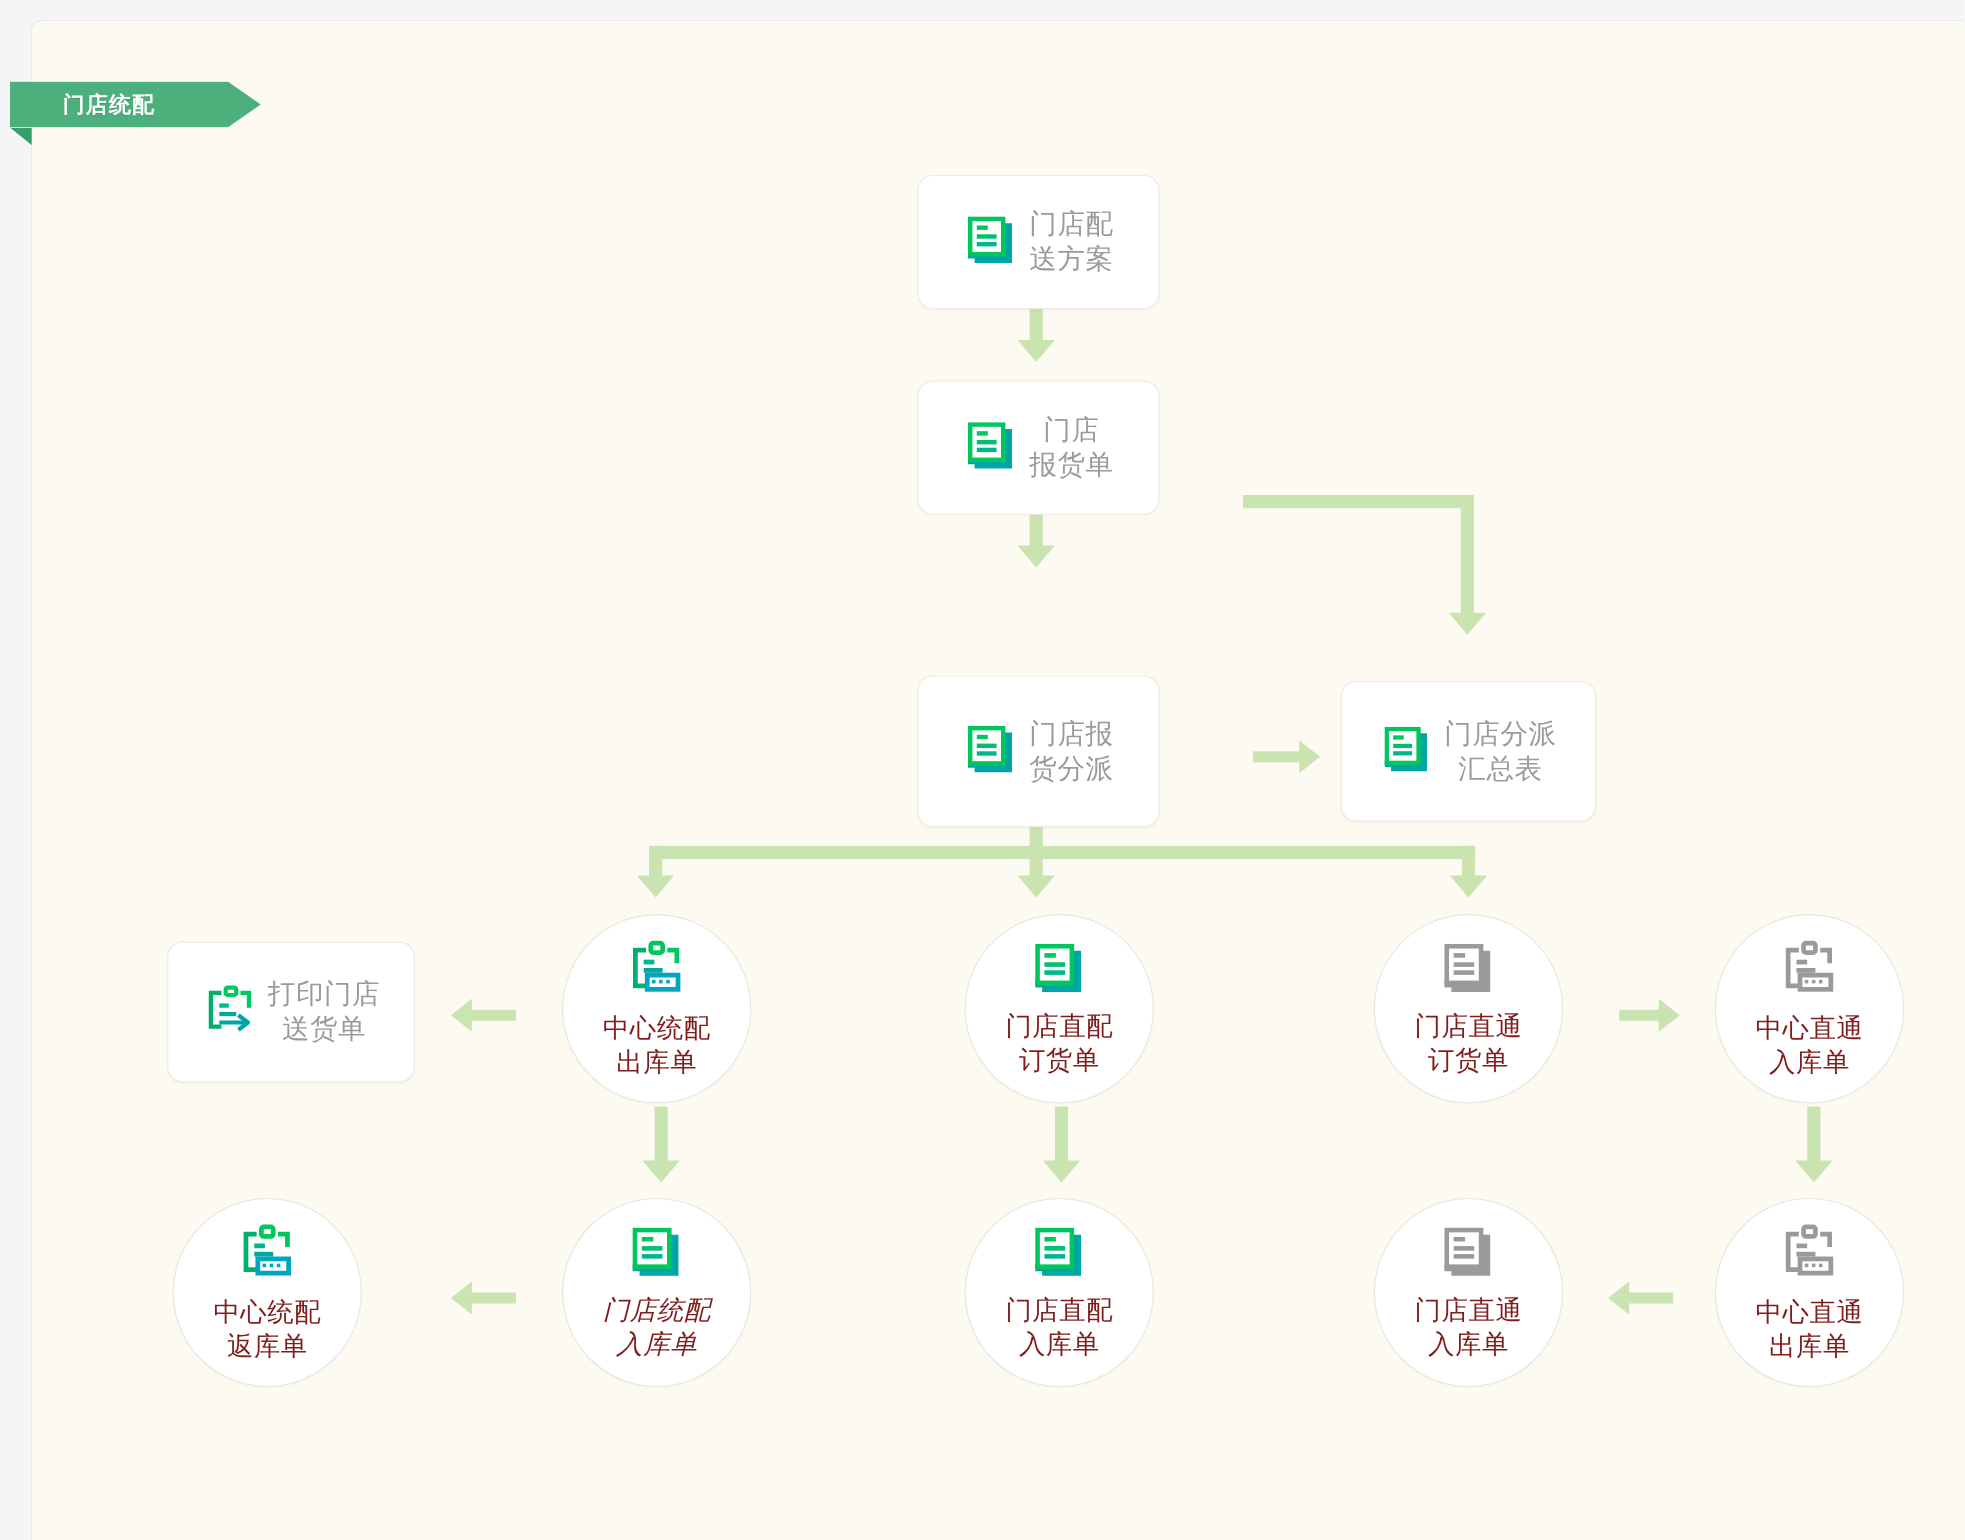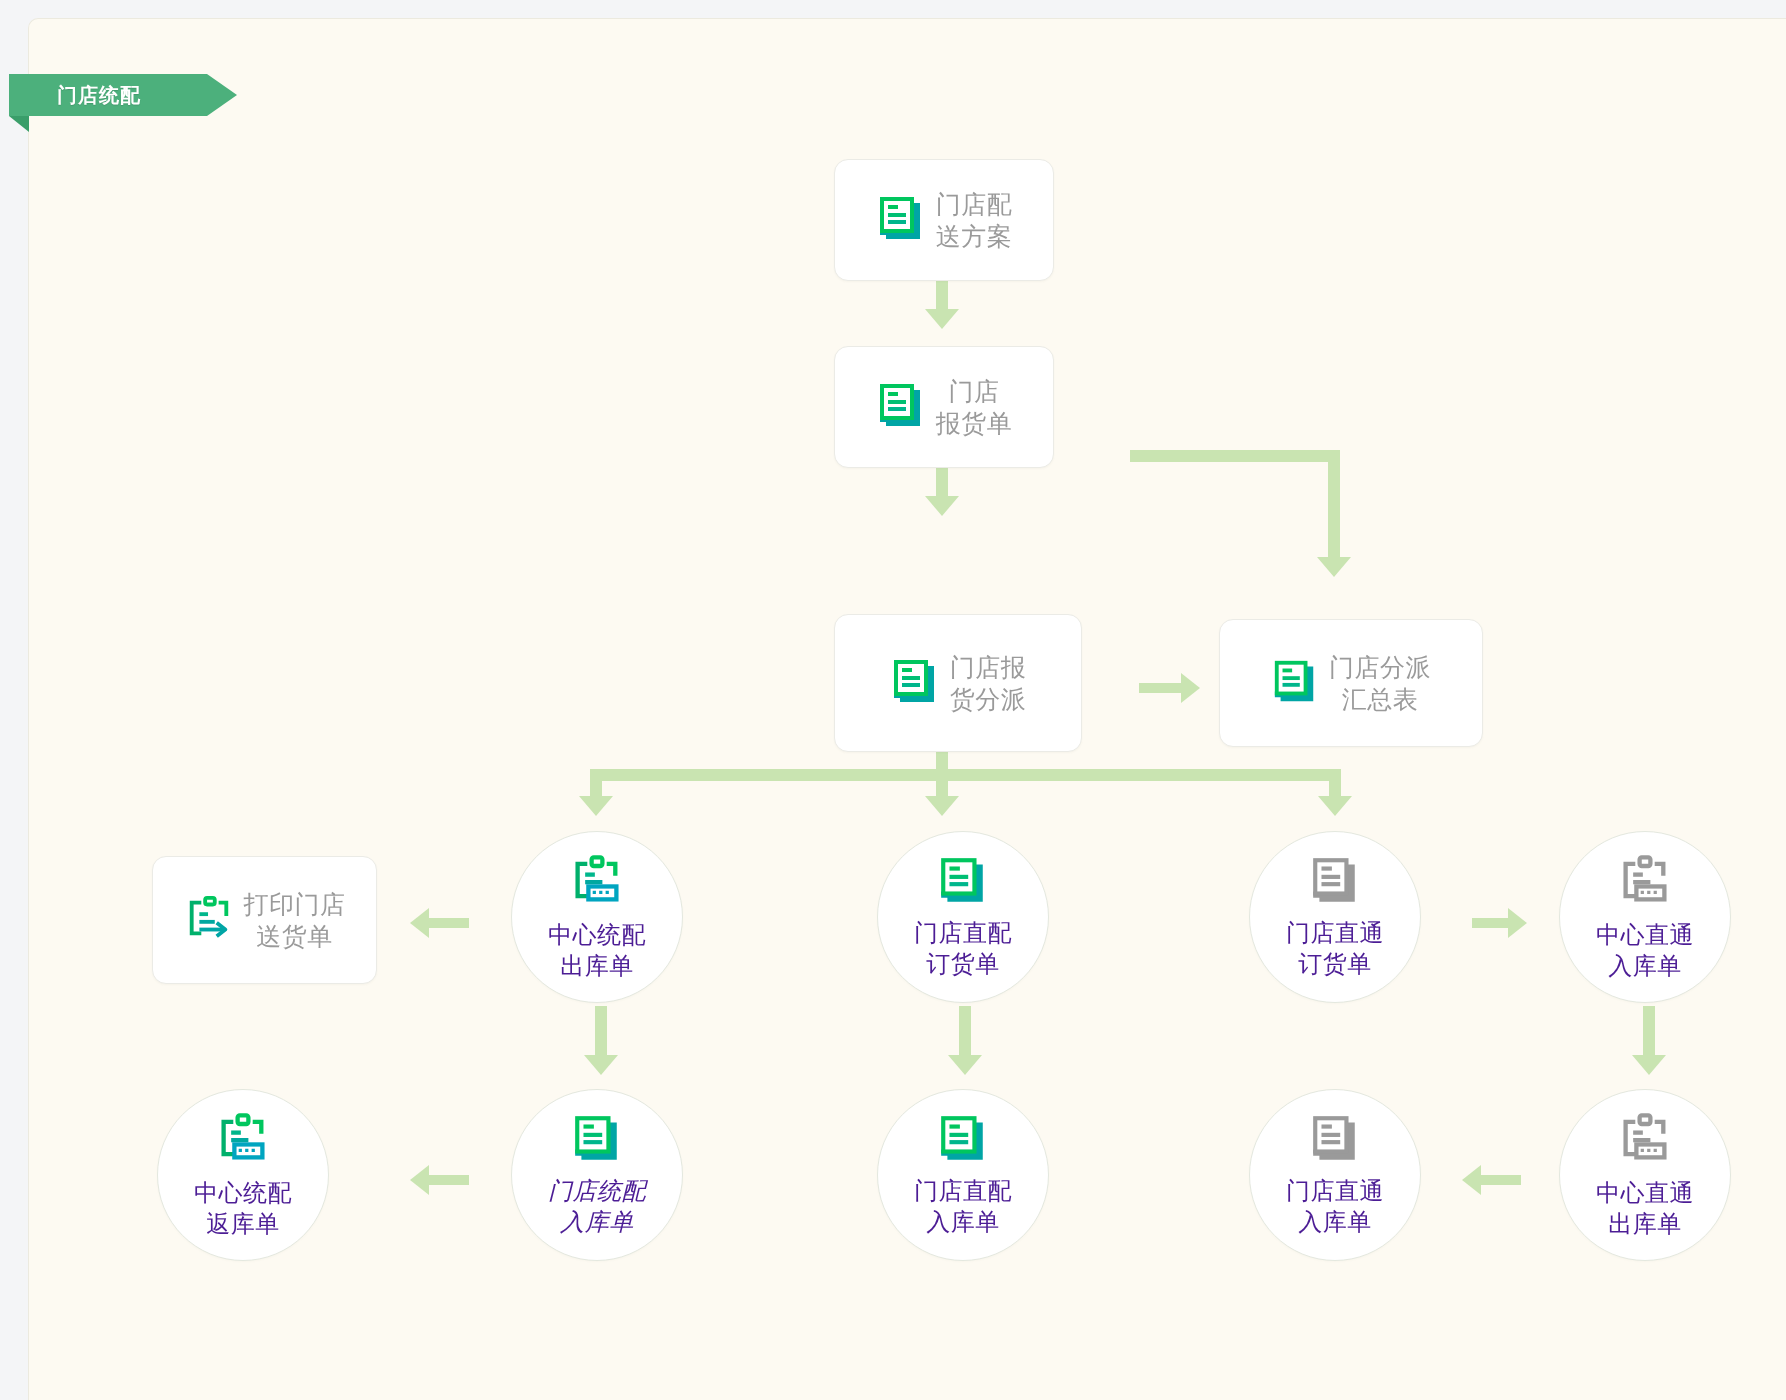--- a/index.html
+++ b/index.html
@@ -56,21 +56,21 @@
 
   .circle{
     background:#ffffff;
     border:1px solid #e4e8df;
     border-radius:50%;
     display:flex; flex-direction:column;
     align-items:center; justify-content:center;
     box-shadow:0 1px 2px rgba(120,120,100,.04);
   }
   .circle .label{
-    color:#4c1d95; font-size:24px; line-height:1.28;
+    color:#7f1d1d; font-size:24px; line-height:1.28;
     text-align:center; white-space:pre-line; letter-spacing:.5px;
     margin-top:8px;
   }
 
   .ico{ display:block; flex:0 0 auto; }
 
   
   .conn{ position:absolute; background:#c9e4b1; }
   .arrow{ position:absolute; width:0; height:0; }
   .arrow.down{
@@ -170,37 +170,37 @@
           <rect x="12" y="20" width="18" height="4" fill="#00bf73"></rect>
           <rect x="12" y="27" width="18" height="4" fill="#00b68c"></rect>
         </svg>
       </span>
       <span class="label">门店
 报货单</span>
     </div>
   </div>
 
   <div class="node" style="left:805px;top:595px;">
-    <div class="card" style="width:248px;height:138px;">
+    <div class="card" style="width:220px;height:138px;">
       <span class="ico">
         <svg width="50" height="50" viewBox="0 0 50 50">
           <path d="M6 36 L6 40 L38 40 L38 12 L42 12 L42 44 L10 44" fill="none" stroke="#00a5a5" stroke-width="4"></path>
           <rect x="6" y="6" width="30" height="32" fill="#fff" stroke="#00c65e" stroke-width="4"></rect>
           <rect x="12" y="12" width="10" height="4" fill="#00c65e"></rect>
           <rect x="12" y="20" width="18" height="4" fill="#00bf73"></rect>
           <rect x="12" y="27" width="18" height="4" fill="#00b68c"></rect>
         </svg>
       </span>
       <span class="label">门店报
 货分派</span>
     </div>
   </div>
 
   <div class="node" style="left:1190px;top:600px;">
-    <div class="card" style="width:264px;height:128px;">
+    <div class="card" style="width:232px;height:128px;">
       <span class="ico">
         <svg width="48" height="48" viewBox="0 0 50 50">
           <path d="M6 36 L6 40 L38 40 L38 12 L42 12 L42 44 L10 44" fill="none" stroke="#00a5a5" stroke-width="4"></path>
           <rect x="6" y="6" width="30" height="32" fill="#fff" stroke="#00c65e" stroke-width="4"></rect>
           <rect x="12" y="12" width="10" height="4" fill="#00c65e"></rect>
           <rect x="12" y="20" width="18" height="4" fill="#00bf73"></rect>
           <rect x="12" y="27" width="18" height="4" fill="#00b68c"></rect>
         </svg>
       </span>
       <span class="label">门店分派

